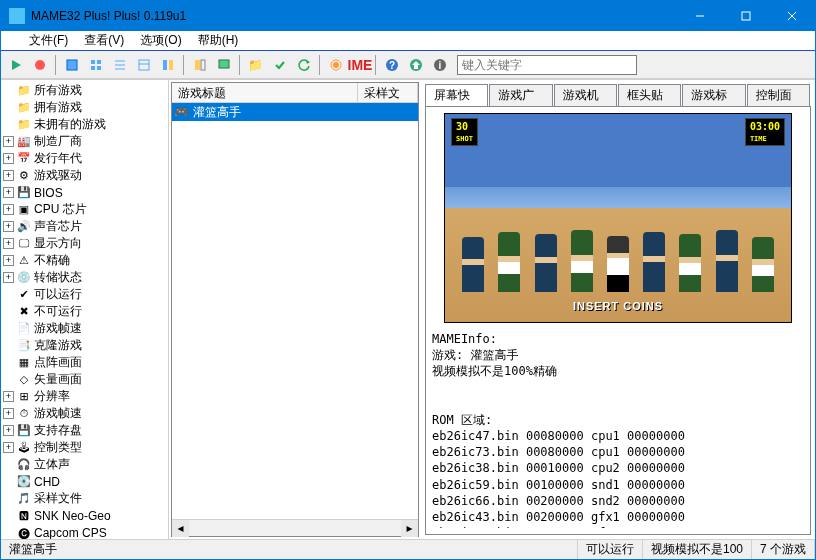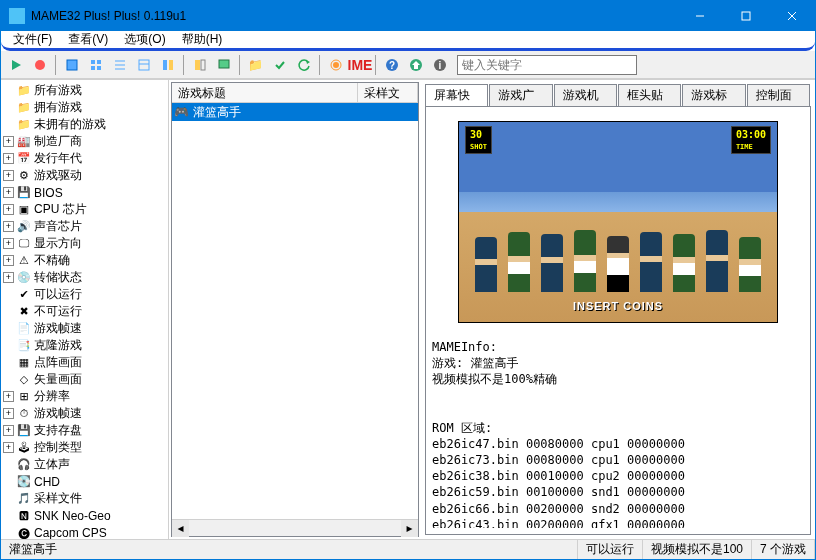--- a/index.html
+++ b/index.html
@@ -3,21 +3,21 @@
 <meta charset="utf-8">
 <style>
 * { margin: 0; padding: 0; box-sizing: border-box; }
 body { font-family: "Microsoft YaHei", "SimSun", sans-serif; font-size: 12px; background: #fff; overflow: hidden; }
 .window { width: 816px; height: 560px; border: 1px solid #0078d7; display: flex; flex-direction: column; }
 .titlebar { height: 30px; background: #0078d7; color: #000000; display: flex; align-items: center; padding: 0 0 0 8px; }
 .titlebar-icon { width: 16px; height: 16px; background: #4fc3f7; margin-right: 6px; }
 .titlebar-text { flex: 1; font-size: 12px; }
 .titlebar-btns { display: flex; }
 .titlebar-btn { width: 46px; height: 30px; display: flex; align-items: center; justify-content: center; color: #fff; }
-.menubar { height: 20px; background: #fff; display: flex; align-items: center; padding: 0 4px; border-bottom: 3px solid #1d4ed8; border-radius: 9px; }
+.menubar { height: 20px; background: #fff; display: flex; align-items: center; padding: 0 20px; border-bottom: 1px solid #1d4ed8; }
 .menu-item { padding: 2px 8px; cursor: default; }
 .toolbar { height: 28px; background: #f0f0f0; border-bottom: 1px solid #d0d0d0; display: flex; align-items: center; padding: 2px 4px; gap: 2px; }
 .tb-btn { width: 22px; height: 22px; display: flex; align-items: center; justify-content: center; border: 1px solid transparent; }
 .tb-sep { width: 2px; height: 20px; border-left: 1px solid #a0a0a0; margin: 0 2px; }
 .search-input { margin-left: 4px; height: 20px; width: 180px; border: 1px solid #7a7a7a; padding: 0 4px; font-size: 12px; }
 .content { flex: 1; display: flex; overflow: hidden; border-top: 1px solid #d0d0d0; }
 .tree-panel { width: 168px; border-right: 1px solid #d0d0d0; overflow-y: auto; overflow-x: hidden; background: #fff; padding: 2px; }
 .tree-item { display: flex; align-items: center; height: 17px; white-space: nowrap; cursor: default; }
 .tree-exp { width: 11px; height: 11px; border: 1px solid #888; margin-right: 2px; display: flex; align-items: center; justify-content: center; font-size: 9px; line-height: 1; background: #fff; }
 .tree-noexp { width: 13px; }
@@ -29,21 +29,21 @@
 .list-row { display: flex; align-items: center; height: 18px; padding: 0 2px; }
 .list-row.selected { background: #0078d7; color: #fff; }
 .list-icon { width: 16px; height: 16px; margin-right: 3px; display: inline-flex; align-items: center; justify-content: center; }
 .list-scroll { height: 17px; background: #f0f0f0; border-top: 1px solid #d0d0d0; display:flex; align-items:center; }
 .list-scroll .arr { width:17px; height:17px; display:flex;align-items:center;justify-content:center;background:#e8e8e8; }
 .detail-panel { flex: 1; display: flex; flex-direction: column; padding: 4px; overflow: hidden; }
 .tabs { display: flex; height: 22px; }
 .tab { padding: 2px 8px; border: 1px solid #828790; border-bottom: none; background: #f0f0f0; margin-right: 1px; font-size: 12px; cursor: default; }
 .tab.active { background: #fff; }
 .tab-content { flex: 1; border: 1px solid #828790; padding: 6px; display: flex; flex-direction: column; overflow: hidden; background:#fff; }
-.screenshot { width: 320px; height: 224px; margin: 8px auto; background: linear-gradient(180deg, #4a7bc8 0%, #4a7bc8 35%, #6b9bd8 35%, #8bb5e8 45%, #d4a868 45%, #c89858 100%); position: relative; border: 1px solid #000; text-decoration: underline; }
+.screenshot { width: 348px; height: 224px; margin: 0 auto; background: linear-gradient(180deg, #4a7bc8 0%, #4a7bc8 35%, #6b9bd8 35%, #8bb5e8 45%, #d4a868 45%, #c89858 100%); position: relative; border: 1px solid #000; text-decoration: underline; }
 .score-hud { position: absolute; top: 4px; left: 0; right: 0; height: 28px; display: flex; justify-content: space-between; padding: 0 6px; font-family: monospace; font-weight: bold; }
 .hud-box { background: #000; color: #ff0; padding: 2px 4px; font-size: 10px; border: 1px solid #444; }
 .hud-center { color: #f00; background: #000; padding: 2px 4px; font-size: 10px; }
 .insert-coins { position: absolute; bottom: 10px; left: 0; right: 0; text-align: center; color: #fff; font-size: 11px; font-weight: bold; letter-spacing: 1px; text-shadow: 1px 1px 0 #000; }
 .players { position: absolute; top: 80px; left: 0; right: 0; bottom: 30px; display: flex; justify-content: space-around; align-items: flex-end; padding: 0 10px; }
 .player { width: 22px; background: linear-gradient(180deg, #2a5c2a 40%, #e8c898 40%, #e8c898 50%, #fff 50%, #fff 70%, #2a5c2a 70%); border-radius: 4px 4px 0 0; }
 .player.dark { background: linear-gradient(180deg, #1a3c5a 40%, #e8c898 40%, #e8c898 50%, #1a3c5a 50%); }
 .player.ref { background: linear-gradient(180deg, #333 30%, #e8c898 30%, #e8c898 40%, #fff 40%, #fff 70%, #000 70%); }
 .info-text { margin-top: 8px; font-family: "SimSun", monospace; font-size: 12px; line-height: 1.35; white-space: pre; overflow: hidden; }
 .statusbar { height: 20px; border-top: 1px solid #d0d0d0; display: flex; align-items: center; background: #f0f0f0; }

